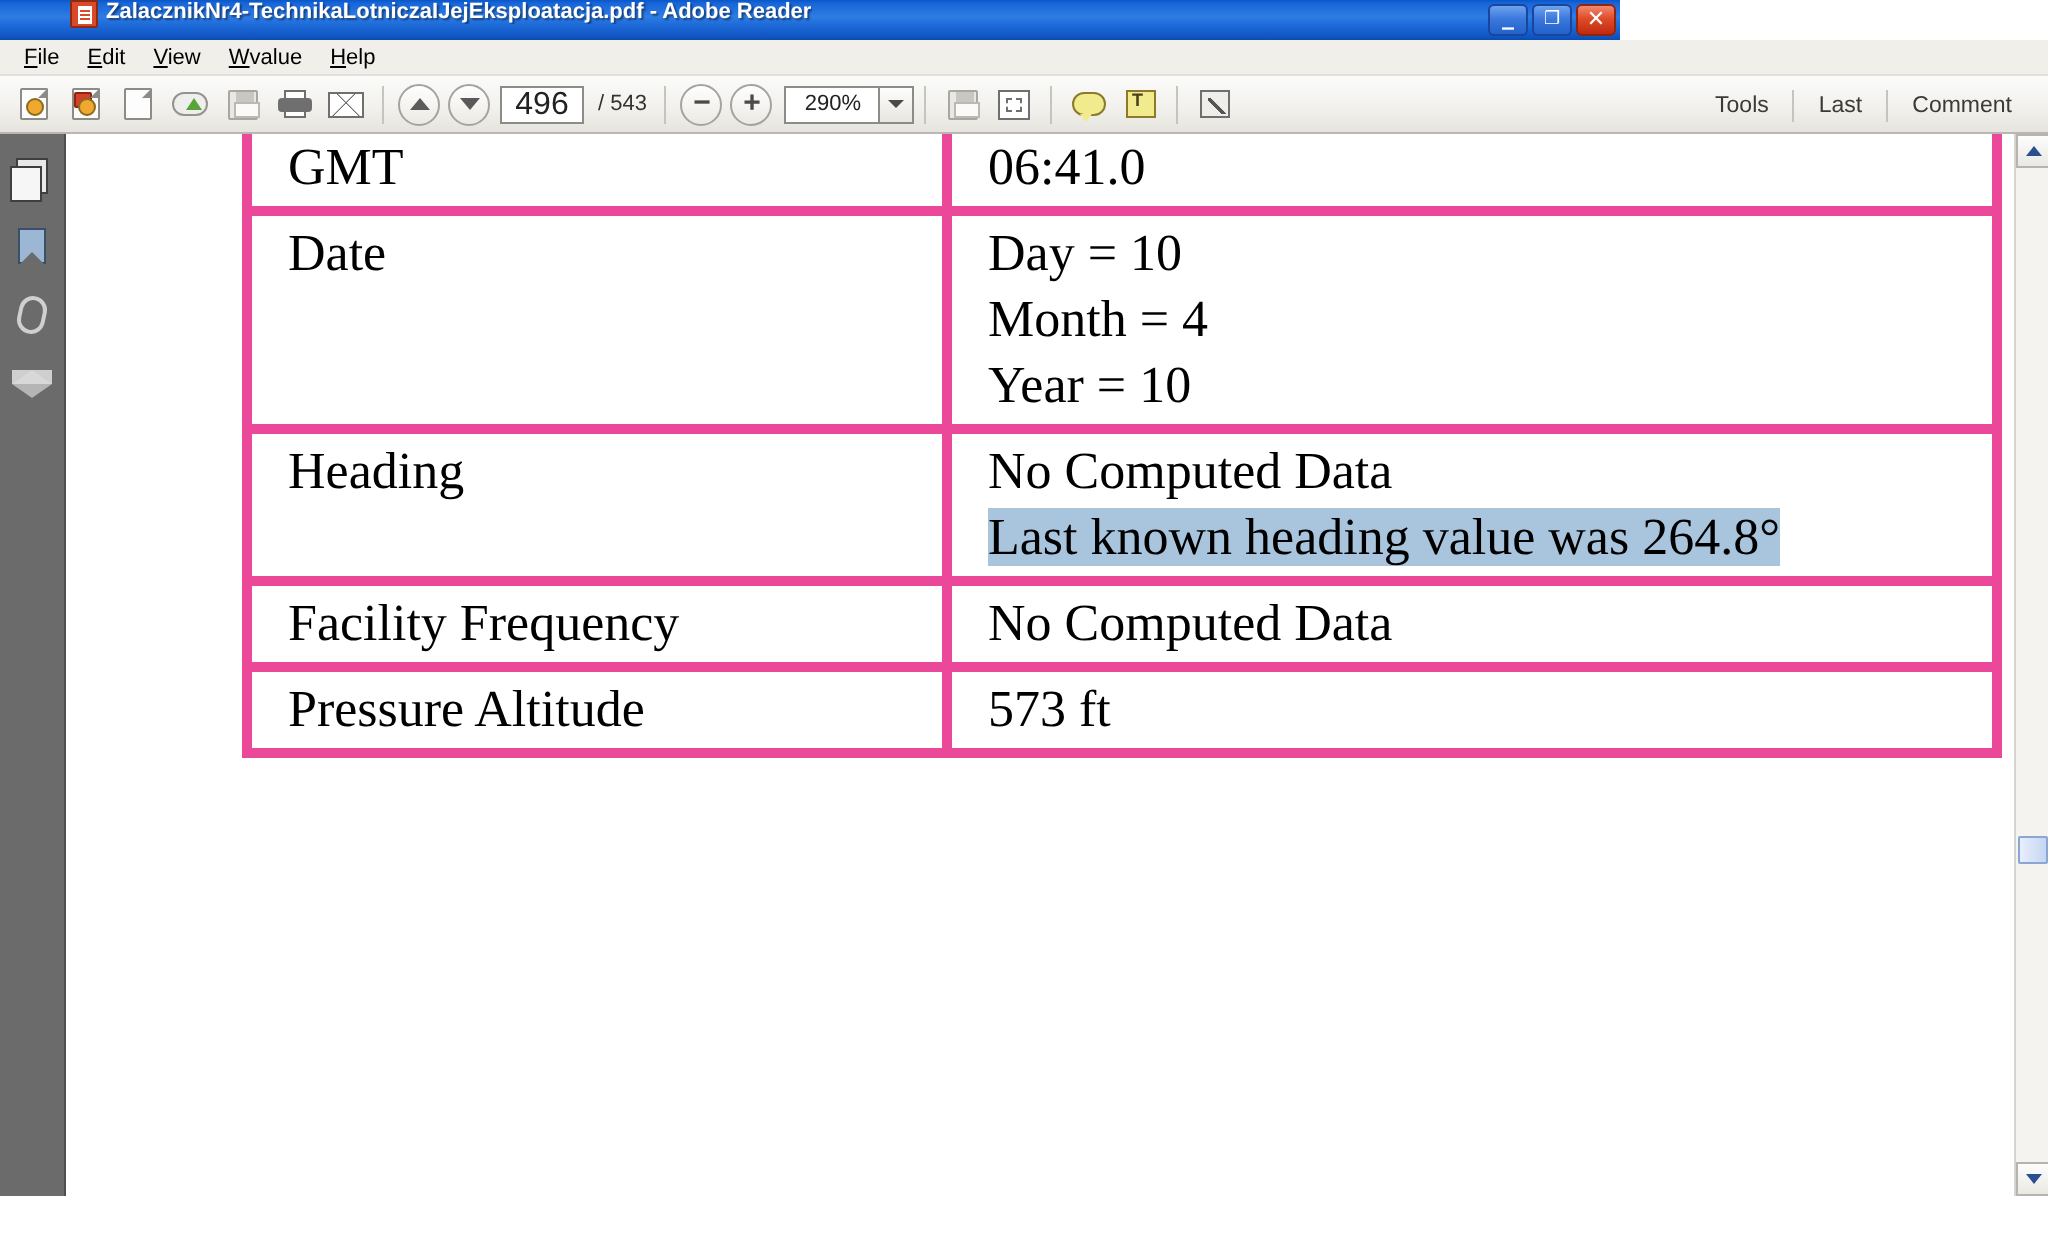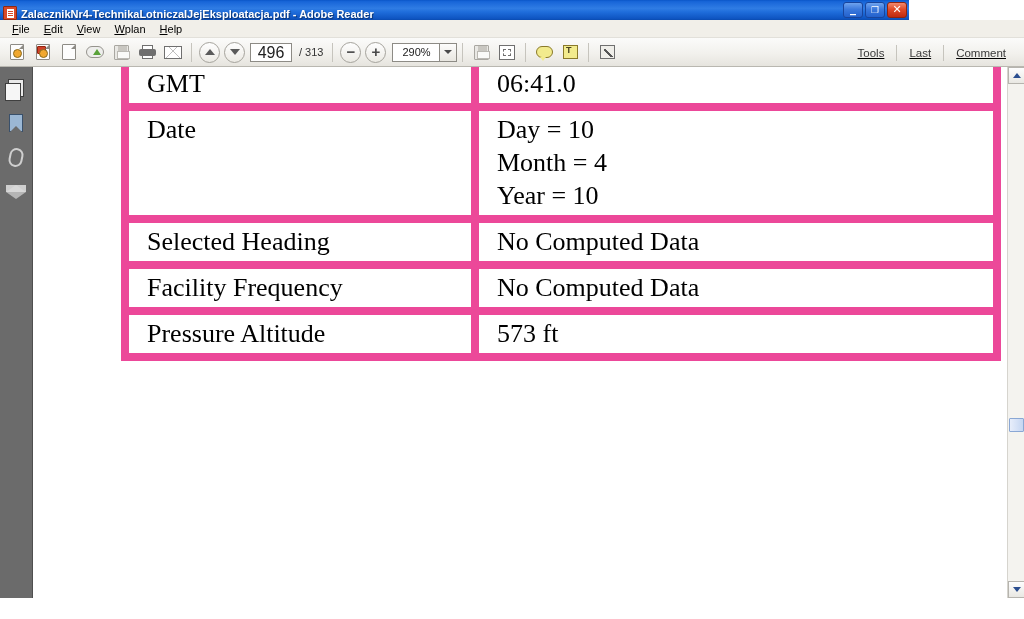--- a/index.html
+++ b/index.html
@@ -6,23 +6,23 @@
   html, body {
     width: 1024px; height: 619px;
     overflow: hidden;
     font-family: "Liberation Sans", sans-serif;
     background: #ffffff;
   }
   #app { position: relative; width: 1024px; height: 619px; }
 
   
   .titlebar {
-    position: absolute; left: 0; top: 0; width: 909px; height: 20px;
+    position: absolute; left: 0; top: 0; width: 810px; height: 20px;
     background: linear-gradient(180deg,#0a56c8 0%, #1765d8 8%, #2f7ce4 42%, #1f6ddb 60%, #0f55c2 92%, #0a4bb0 100%);
-    display: flex; align-items: flex-end;
+    display: flex; align-items: flex-start; padding-left: 32px;
   }
   .tb-icon {
     width: 14px; height: 14px; margin-left: 3px; margin-right: 4px;
     background: #d94a2a; border: 1px solid #8e2a12; border-radius: 1px;
     position: relative; flex: 0 0 auto;
   }
   .tb-icon:after {
     content: ""; position: absolute; left: 3px; top: 2px; width: 7px; height: 9px;
     background: #ffffff;
   }
@@ -143,21 +143,21 @@
   .bubble-ico {
     width:17px;height:12px;border:1px solid #8a7a2a;background:#f2eb8d;border-radius:6px;position:relative;
   }
   .bubble-ico:after{content:"";position:absolute;left:3px;bottom:-4px;width:0;height:0;
     border-left:3px solid transparent;border-right:3px solid transparent;border-top:4px solid #f2eb8d;}
   .stamp-ico{width:15px;height:14px;border:1px solid #8a7a2a;background:#f2eb8d;position:relative;}
   .stamp-ico:after{content:"T";position:absolute;left:2px;top:-1px;font-size:9px;color:#4a4320;font-weight:bold;}
   .expand-ico{width:15px;height:14px;border:1px solid #6f6f6f;background:#efeee9;position:relative;}
   .expand-ico:after{content:"";position:absolute;left:3px;top:3px;width:9px;height:8px;
     background:linear-gradient(45deg,transparent 40%, #555 41%, #555 55%, transparent 56%);}
-  .right-tools { position: absolute; right: 6px; top: 0; height: 29px; display: flex; align-items: center; text-decoration: underline; }
+  .right-tools { position: absolute; right: 6px; top: 0; height: 29px; display: flex; align-items: center; }
   .rt-item { font-size: 11.5px; color: #3a3a3a; padding: 0 12px; }
   .rt-sep { width: 1px; height: 16px; background: #c6c4bd; }
 
   
   .navbar-left {
     position: absolute; left: 0; top: 67px; width: 33px; height: 531px;
     background: #6b6b6b; border-right: 1px solid #4f4f4f;
     display: flex; flex-direction: column; align-items: center; padding-top: 10px;
   }
   .nav-ico { width: 22px; height: 22px; margin-bottom: 13px; position: relative; }
@@ -183,21 +183,21 @@
   .page {
     position: absolute; left: 0; top: 0; width: 974px; height: 531px; background: #fff;
   }
   table.doc-table {
     position: absolute; left: 88px; top: -2px;
     border-collapse: collapse;
     font-family: "Liberation Serif", serif;
     width: 880px;
   }
   table.doc-table td {
-    border: 8px solid #ec4899;
+    border: 5px solid #ec4899;
     padding: 2px 0 3px 18px;
     font-size: 26px;
     color: #000;
     line-height: 1.27;
     vertical-align: top;
   }
   table.doc-table td.col-label { width: 350px; }
   table.doc-table tr:first-child td { border-top: none; }
   .hl { background: #a9c5dd; }
   .cellline { display: block; white-space: nowrap; }
@@ -262,21 +262,21 @@
       <div class="tb-btn close">
           <span class="g">✕</span>
         </div>
     </div>
   </div>
 
   <div class="menubar">
     <div class="menu-item"><u>F</u><span>ile</span></div>
     <div class="menu-item"><u>E</u><span>dit</span></div>
     <div class="menu-item"><u>V</u><span>iew</span></div>
-    <div class="menu-item"><u>W</u><span>plan</span></div>
+    <div class="menu-item"><u>W</u><span>value</span></div>
     <div class="menu-item"><u>H</u><span>elp</span></div>
   </div>
 
   <div class="toolbar">
     <div class="tbtn">
         <div class="doc-shape">
           <span class="dot-badge badge-orange"></span>
         </div>
       </div>
     <div class="tbtn">
@@ -309,21 +309,21 @@
 
     <div class="sep"></div>
 
     <div class="circ-btn">
         <span class="arrow-up"></span>
       </div>
     <div class="circ-btn">
         <span class="arrow-down"></span>
       </div>
     <div class="pagebox">496</div>
-    <div class="pagetotal">/ 313</div>
+    <div class="pagetotal">/ 543</div>
 
     <div class="sep"></div>
 
     <div class="circ-btn">
         <span class="pm-sign">−</span>
       </div>
     <div class="circ-btn">
         <span class="pm-sign">+</span>
       </div>
     <div class="zoombox">290%</div>
@@ -396,25 +396,26 @@
                 <span class="cellline">Date</span>
               </td>
           <td>
             <span class="cellline">Day = 10</span>
             <span class="cellline">Month = 4</span>
             <span class="cellline">Year = 10</span>
           </td>
         </tr>
         <tr>
           <td class="col-label">
-                <span class="cellline">Selected Heading</span>
+                <span class="cellline">Heading</span>
               </td>
           <td>
-                <span class="cellline">No Computed Data</span>
-              </td>
+            <span class="cellline">No Computed Data</span>
+            <span class="cellline"><span class="hl">Last known heading value was 264.8°</span></span>
+          </td>
         </tr>
         <tr>
           <td class="col-label">
                 <span class="cellline">Facility Frequency</span>
               </td>
           <td>
                 <span class="cellline">No Computed Data</span>
               </td>
         </tr>
         <tr>

